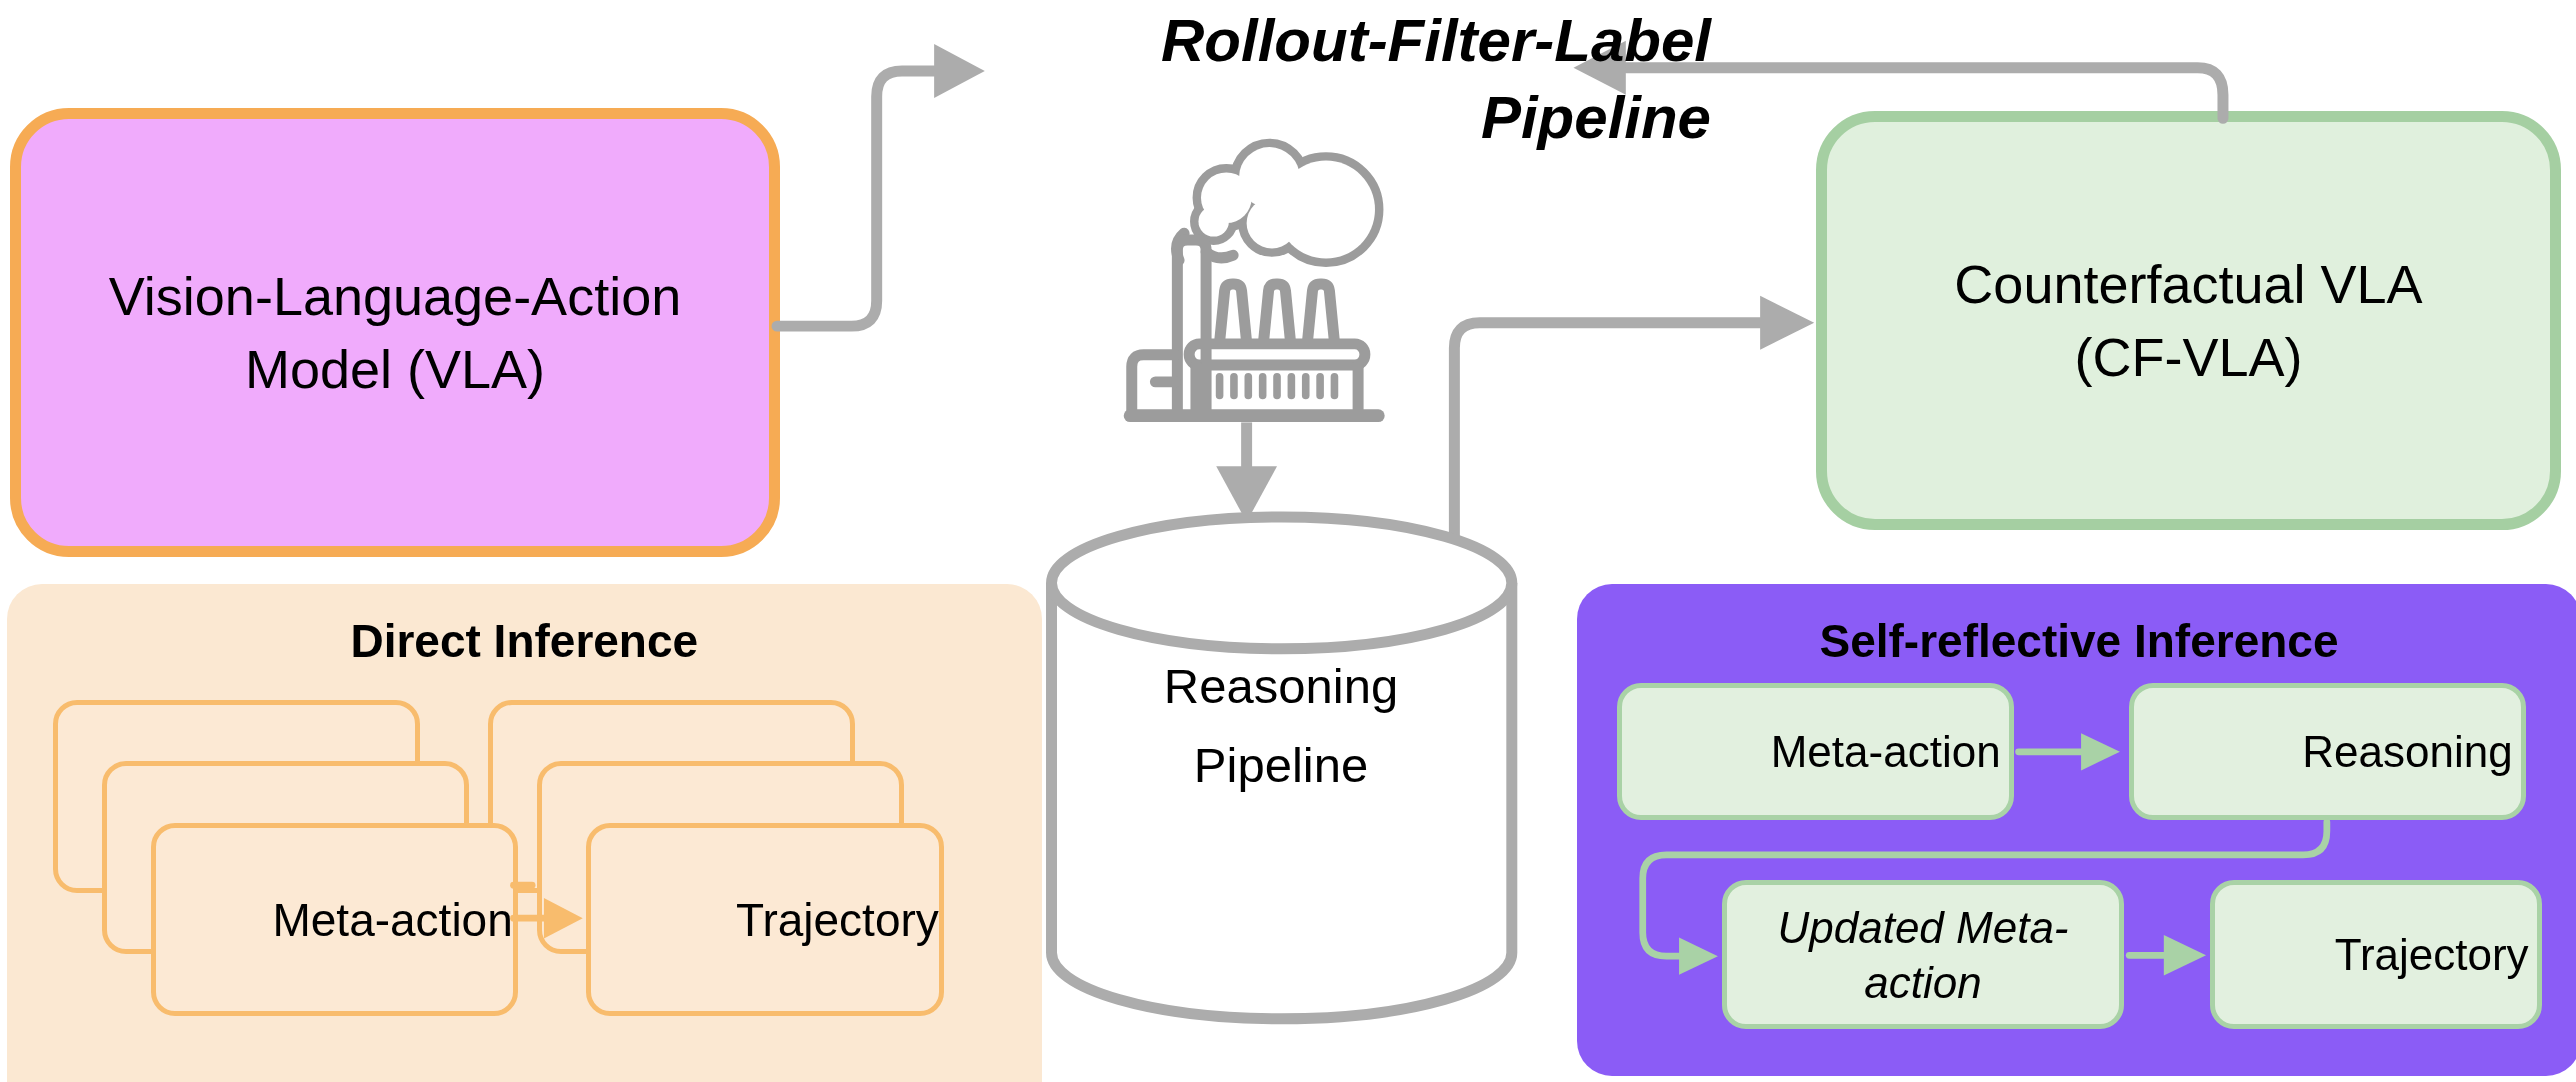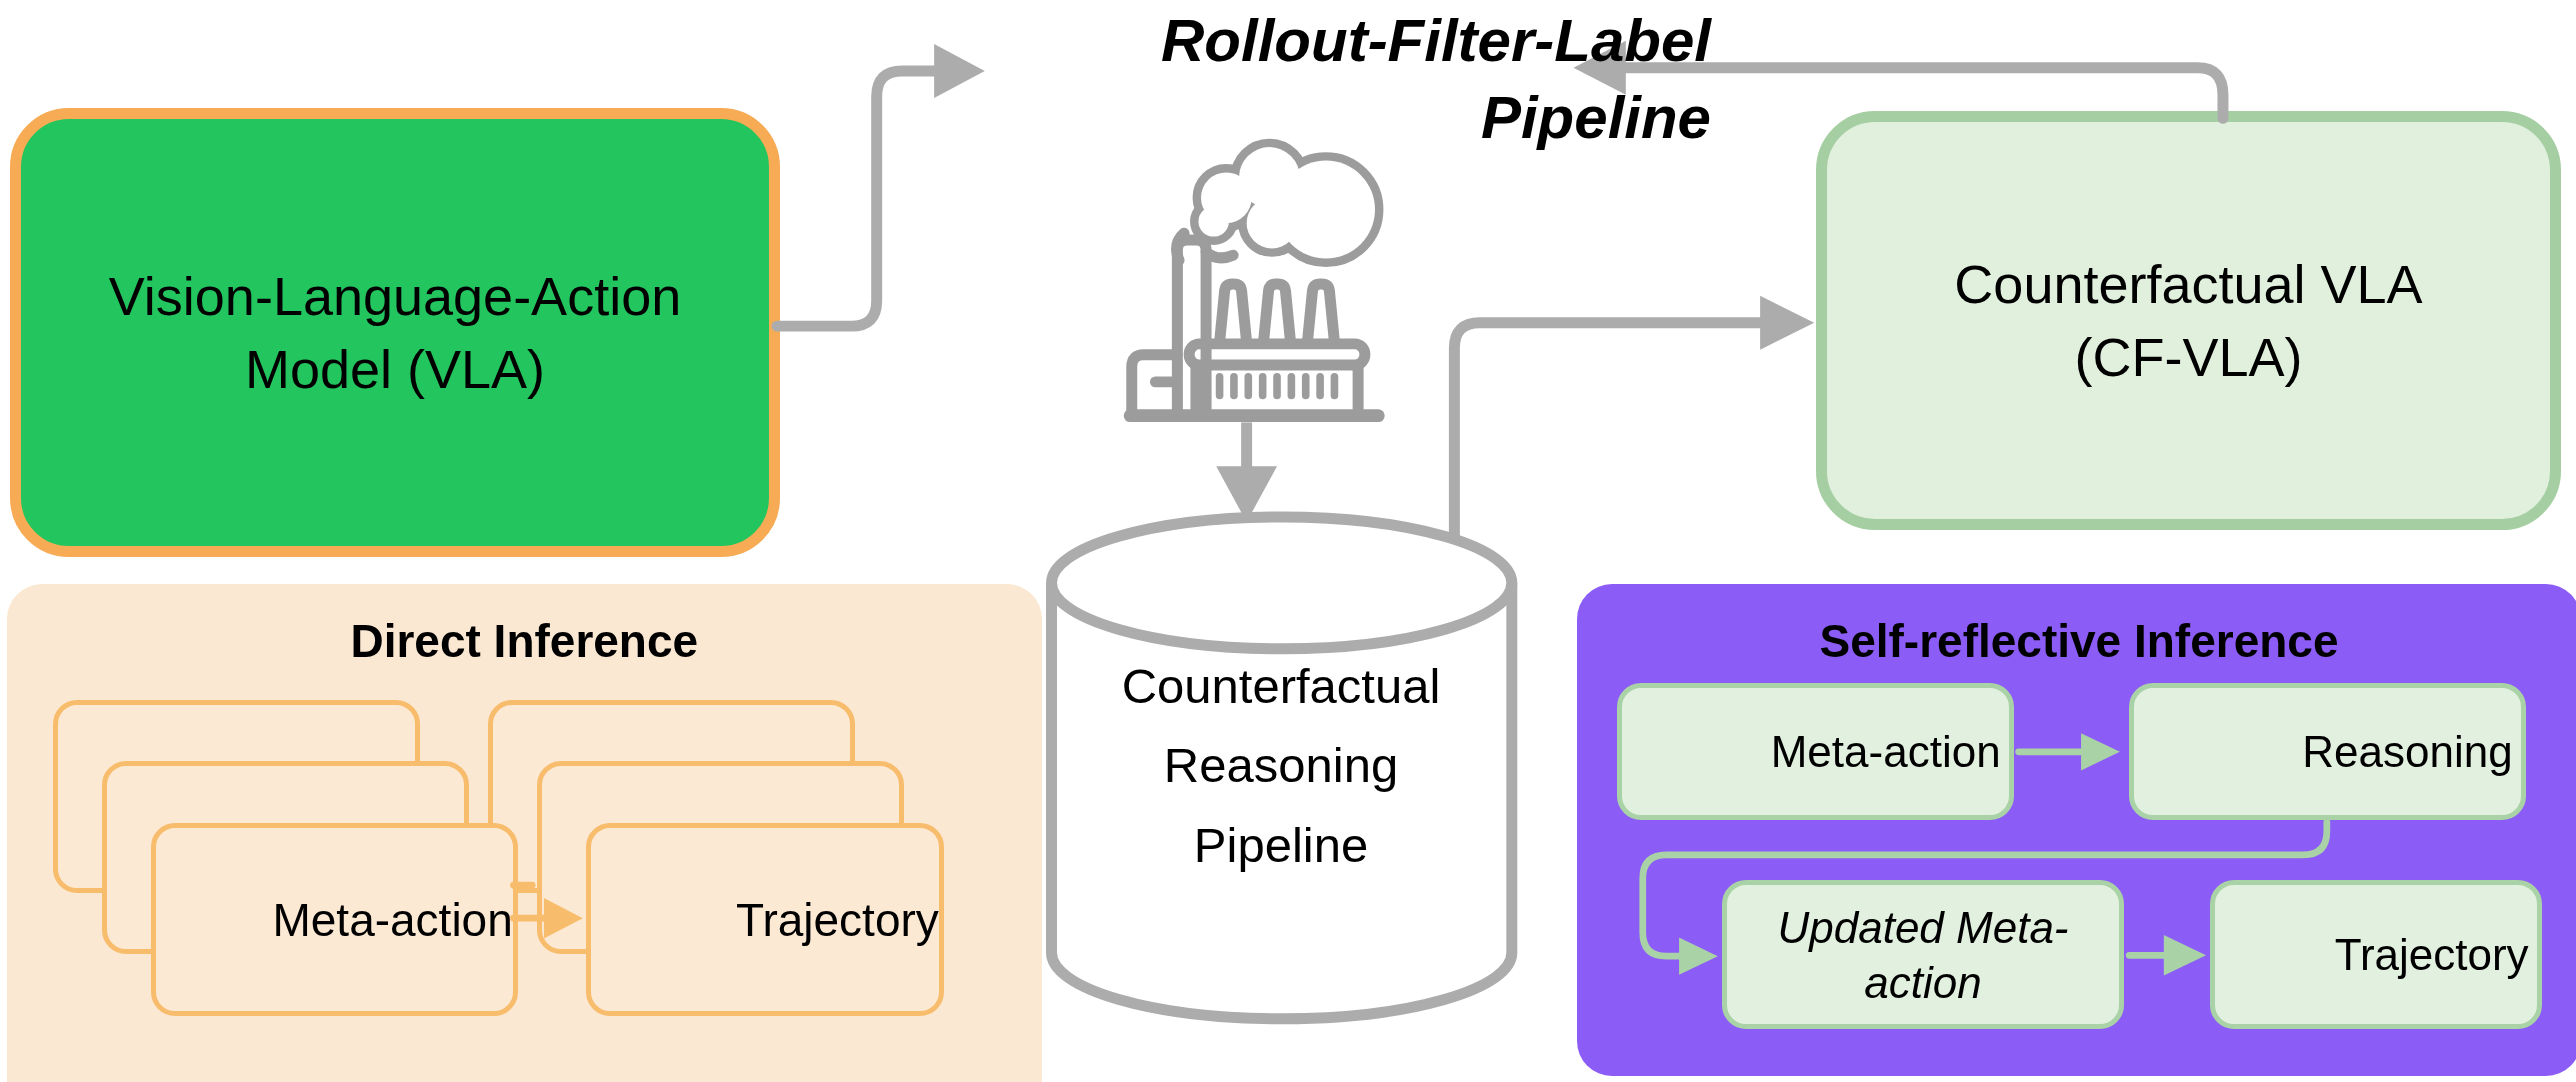--- a/index.html
+++ b/index.html
@@ -6,21 +6,21 @@
   .stage{
     position:relative;width:2576px;height:1083px;background:#ffffff;overflow:hidden;
     font-family:"Liberation Sans","DejaVu Sans",sans-serif;color:#000;
   }
   
   .bigbox{
     position:absolute;box-sizing:border-box;border-radius:59px;
     display:flex;flex-direction:column;align-items:center;justify-content:center;
     text-align:center;font-size:54px;line-height:1.35;
   }
-  .bigbox.orange{border:11px solid #F6AB54;background:#22c55e;}
+  .bigbox.orange{border:11px solid #F6AB54;background:#f0abfc;}
   .bigbox.green {border:11px solid #A5CFA2;background:#E0F0DD;}
   
   .pipeline-title{
     position:absolute;left:866px;top:3.4px;width:845px;text-align:right;
     font-size:60px;font-weight:bold;line-height:1.28;letter-spacing:0px;font-style:italic;
   }
   
   .cyl-text{
     position:absolute;left:1091px;top:647px;width:380px;text-align:center;
     font-size:49px;line-height:1.62;
@@ -186,19 +186,18 @@
       <polygon points="2562,1107 2562,1155 2612,1131" fill="#A9D2A6" stroke="none"></polygon>
     </g>
   </svg>
 
   <div class="pipeline-title">
     <div>Rollout-Filter-Label</div>
     <div>Pipeline</div>
   </div>
 
   <div class="cyl-text">
-    <div>Counterfactual</div>
     <div>Reasoning</div>
     <div>Pipeline</div>
   </div>
 
 </div>
 
 
 </body></html>

